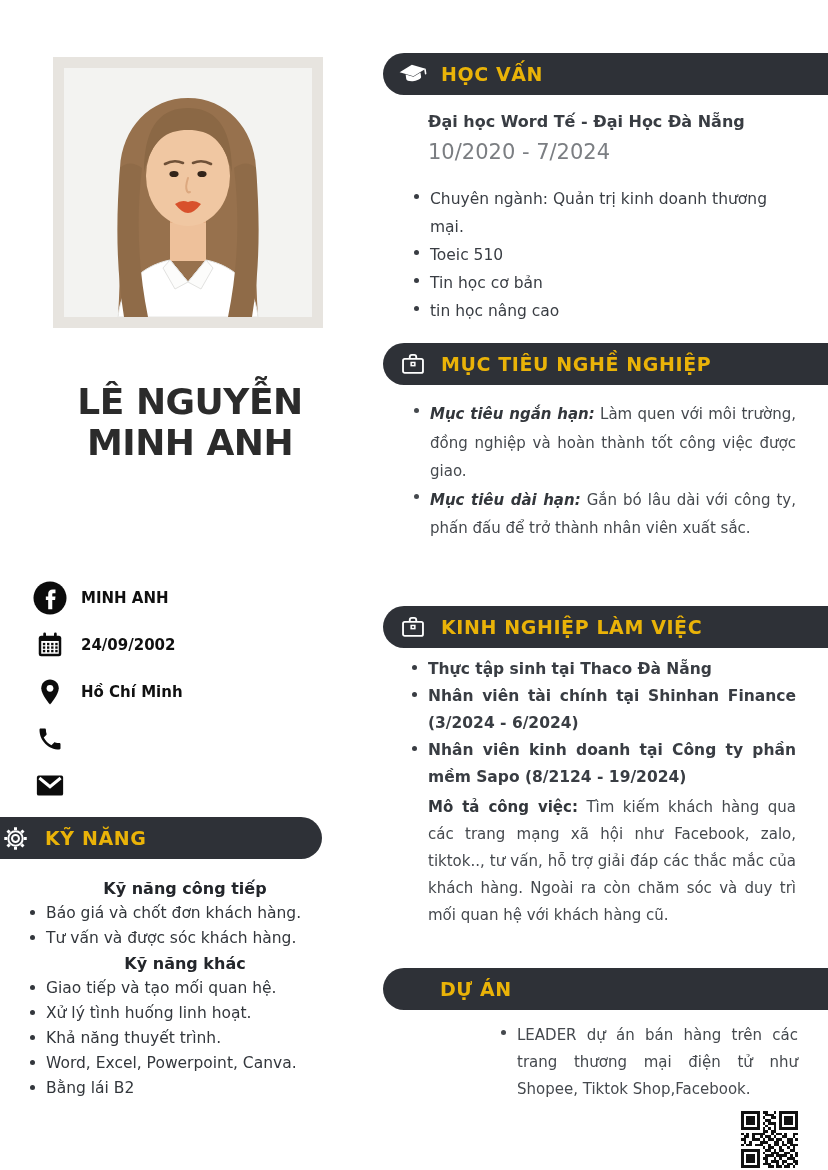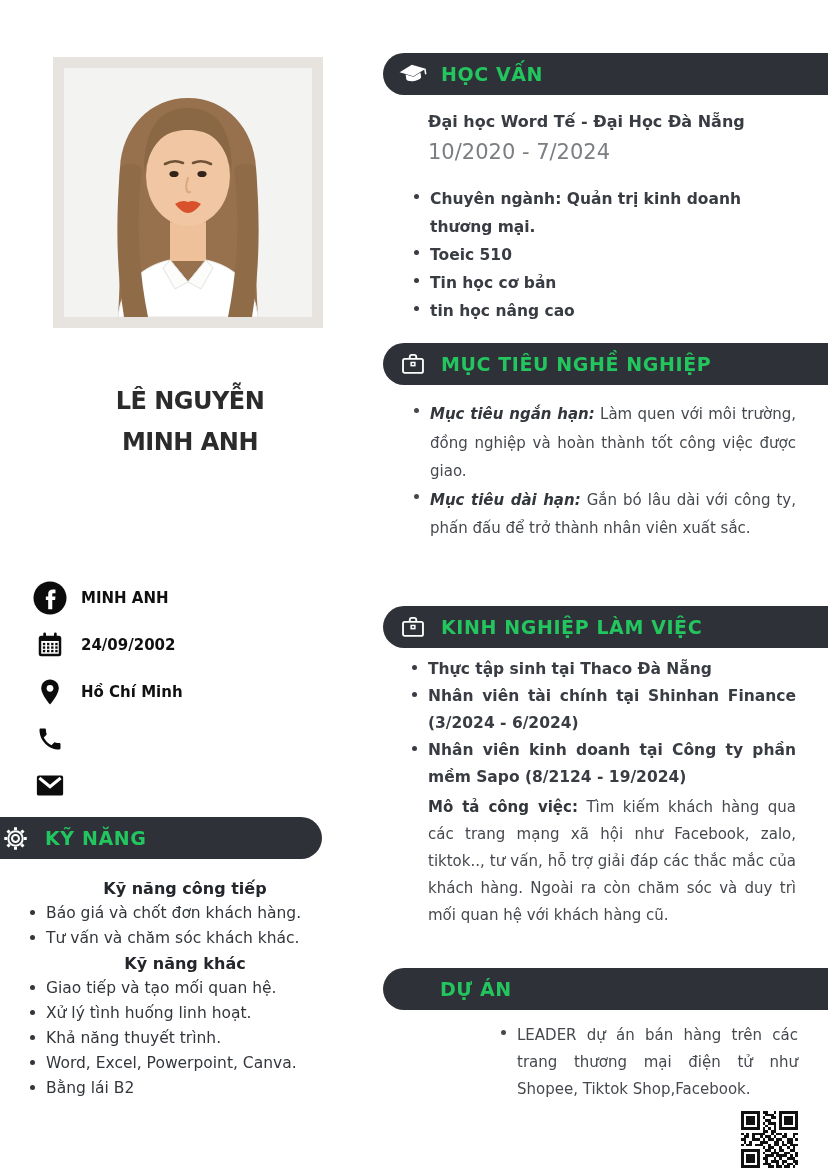--- a/index.html
+++ b/index.html
@@ -5,39 +5,39 @@
   :root{
     --bar:#2e3137; --body:#45494e; --bold:#393d43; --muted:#7b7e82;
     --name:#2b2b2b; --frame:#e7e4df; --ink:#0c0c0c;
   }
   *{margin:0;padding:0;box-sizing:border-box;}
   body{background:#fff;font-family:"DejaVu Sans","Liberation Sans",sans-serif;}
   .page{position:relative;width:828px;height:1170px;background:#fff;overflow:hidden;margin:0 auto;}
 
   
   .bar{position:absolute;height:42px;background:var(--bar);display:flex;align-items:center;
-       color:#22c55e;font-weight:bold;font-size:19px;letter-spacing:.6px;white-space:nowrap;}
+       color:#eab308;font-weight:bold;font-size:19px;letter-spacing:.6px;white-space:nowrap;}
   .bar-left{left:0;width:322px;border-radius:0 21px 21px 0;}
   .bar-right{left:383px;width:445px;border-radius:21px 0 0 21px;padding-left:15px;gap:13px;}
   .bar-icon{display:inline-flex;align-items:center;justify-content:center;width:30px;flex:0 0 auto;}
   .contact-bar{justify-content:center;top:517px;}
   .skills-bar{top:817px;gap:15px;}
   .edu-bar{top:53px;}
   .obj-bar{top:343px;}
   .exp-bar{top:606px;}
   .proj-bar{top:968px;padding-left:57px;text-align:center;}
 
   
   .photo-frame{position:absolute;left:53px;top:57px;width:270px;height:271px;
                background:var(--frame);padding:11px;}
   .photo-frame svg{display:block;width:100%;height:100%;}
 
   
   .name{position:absolute;left:0;top:381px;width:380px;text-align:center;
-        font-size:24px;line-height:41px;font-weight:bold;color:var(--name);letter-spacing:-.5px;}
+        font-size:36px;line-height:41px;font-weight:bold;color:var(--name);letter-spacing:-.5px;}
   .name span{display:block;}
 
   
   .contact-list{position:absolute;left:30px;top:574px;width:300px;}
   .contact-row{display:flex;align-items:center;height:47px;}
   .c-icon{width:40px;display:flex;align-items:center;justify-content:center;flex:0 0 auto;}
   .c-text{margin-left:11px;font-weight:bold;font-size:15px;color:#101010;}
 
   
   .skills{position:absolute;left:22px;top:876px;width:326px;color:var(--body);}
@@ -46,21 +46,21 @@
   .dot-list li{position:relative;padding-left:24px;}
   .dot-list li::before{content:"";position:absolute;left:8px;top:.55em;width:5px;height:5px;
                        border-radius:50%;background:currentColor;}
   .skills-ul li{font-size:15.5px;line-height:25px;color:#33373c;}
 
   
   .edu-content{position:absolute;left:428px;top:112px;width:350px;}
   .edu-school{font-weight:bold;font-size:16px;color:var(--bold);}
   .edu-date{font-size:21px;color:var(--muted);margin-top:9px;}
   .edu-list{margin-top:21px;margin-left:-22px;}
-  .edu-list li{font-weight:bold;font-size:15.5px;line-height:28px;color:var(--bold);}
+  .edu-list li{font-weight:normal;font-size:15.5px;line-height:28px;color:var(--bold);}
 
   .obj-content{position:absolute;left:406px;top:400px;width:390px;}
   .obj-list li{font-size:15px;line-height:28.5px;color:var(--body);text-align:justify;}
   .obj-label{font-weight:bold;font-style:italic;color:#33373c;}
 
   .exp-content{position:absolute;left:404px;top:656px;width:392px;}
   .exp-list li{font-weight:bold;font-size:15.5px;line-height:27px;color:var(--bold);text-align:justify;}
   .exp-desc{margin-left:24px;margin-top:3px;font-size:15px;line-height:27px;
             color:var(--body);text-align:justify;}
   .exp-desc b{color:#33373c;}
@@ -183,21 +183,21 @@
         </g>
       </svg>
     </span>
     <span>KỸ NĂNG</span>
   </div>
 
   <div class="skills">
       <div class="skill-group-title">Kỹ năng công tiếp</div>
       <ul class="dot-list skills-ul">
         <li>Báo giá và chốt đơn khách hàng.</li>
-        <li>Tư vấn và chăm sóc khách khác.</li>
+        <li>Tư vấn và được sóc khách hàng.</li>
       </ul>
       <div class="skill-group-title">Kỹ năng khác</div>
       <ul class="dot-list skills-ul">
         <li>Giao tiếp và tạo mối quan hệ.</li>
         <li>Xử lý tình huống linh hoạt.</li>
         <li>Khả năng thuyết trình.</li>
         <li>Word, Excel, Powerpoint, Canva.</li>
         <li>Bằng lái B2</li>
       </ul>
     </div>

